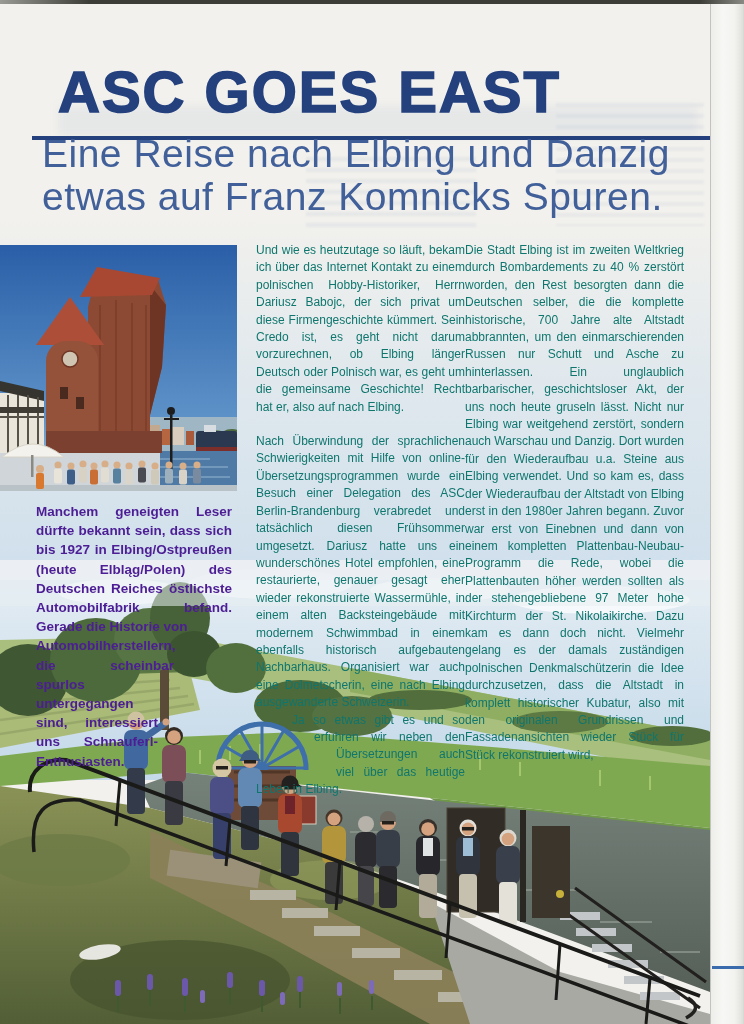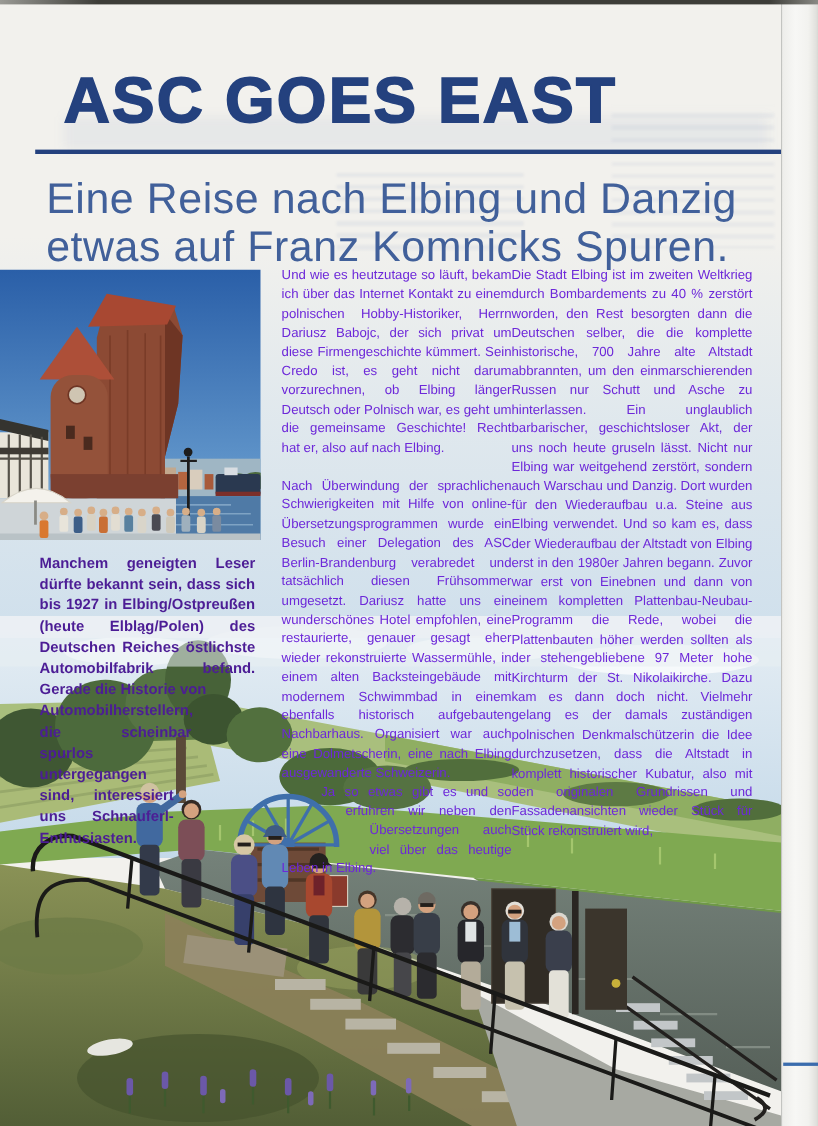--- a/index.html
+++ b/index.html
@@ -19,30 +19,30 @@
   .ghost1{left:58px;top:106px;width:640px;height:30px;background:rgba(88,118,176,.07);filter:blur(5px);}
   .ghost2{left:306px;top:150px;width:170px;height:78px;
         background:repeating-linear-gradient(180deg,transparent 0 7px,rgba(88,118,176,.08) 7px 11px);filter:blur(1px);}
   .ghost3{left:556px;top:96px;width:148px;height:130px;
         background:repeating-linear-gradient(180deg,transparent 0 7px,rgba(88,118,176,.06) 7px 11px);filter:blur(1px);}
 
   .headline{position:absolute;left:58px;top:58px;width:660px;margin:0;
         font-size:58px;font-weight:700;letter-spacing:2px;color:#24417e;
         -webkit-text-stroke:1.6px #24417e;white-space:nowrap;z-index:3;}
   .title-rule{position:absolute;left:32px;top:136px;width:678px;height:4px;background:#24417e;z-index:3;}
-  .subtitle{position:absolute;left:42px;top:160px;width:680px;z-index:3;
+  .subtitle{position:absolute;left:42px;top:132px;width:680px;z-index:3;
         font-size:39px;font-weight:400;letter-spacing:.5px;line-height:43px;color:#41609a;}
   .subtitle span{display:block;white-space:nowrap;}
 
   .photo{position:absolute;z-index:1;}
   .photo svg{display:block;}
   .photo-top{left:0;top:245px;width:237px;height:246px;}
   .photo-bottom{left:0;top:560px;width:710px;height:464px;}
 
-  .bodycol{position:absolute;z-index:3;font-size:12px;line-height:17.4px;color:#6d28d9;
+  .bodycol{position:absolute;z-index:3;font-size:12px;line-height:17.4px;color:#0f766e;
         text-align:justify;text-justify:inter-word;}
   .col-mid{left:256px;top:242px;width:209px;}
   .col-right{left:465px;top:242px;width:219px;}
   .bodycol p{margin:0 0 17px 0;}
   .bodycol p.tail{margin-top:-17px;}
 
   .intro{position:absolute;left:36px;top:502px;width:196px;z-index:3;
         font-size:13.5px;font-weight:700;line-height:19.2px;color:#4c1d95;text-align:justify;}
   .intro p{margin:0;}
 

